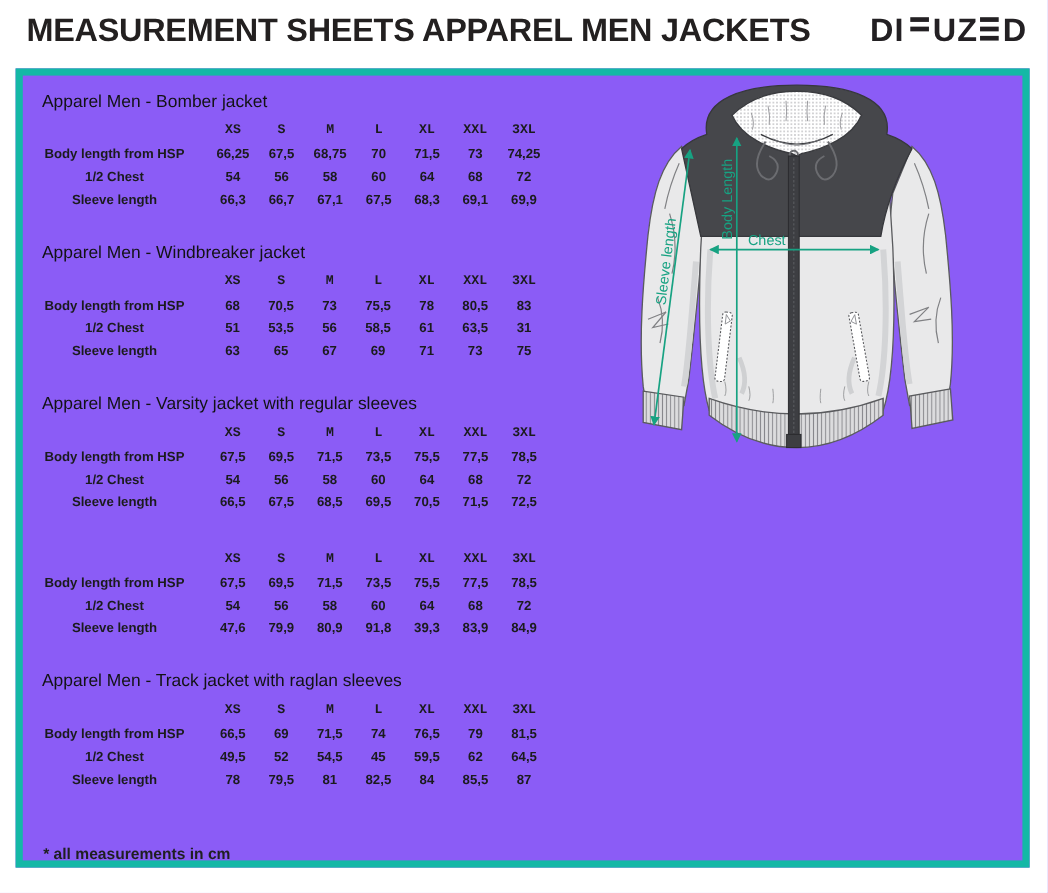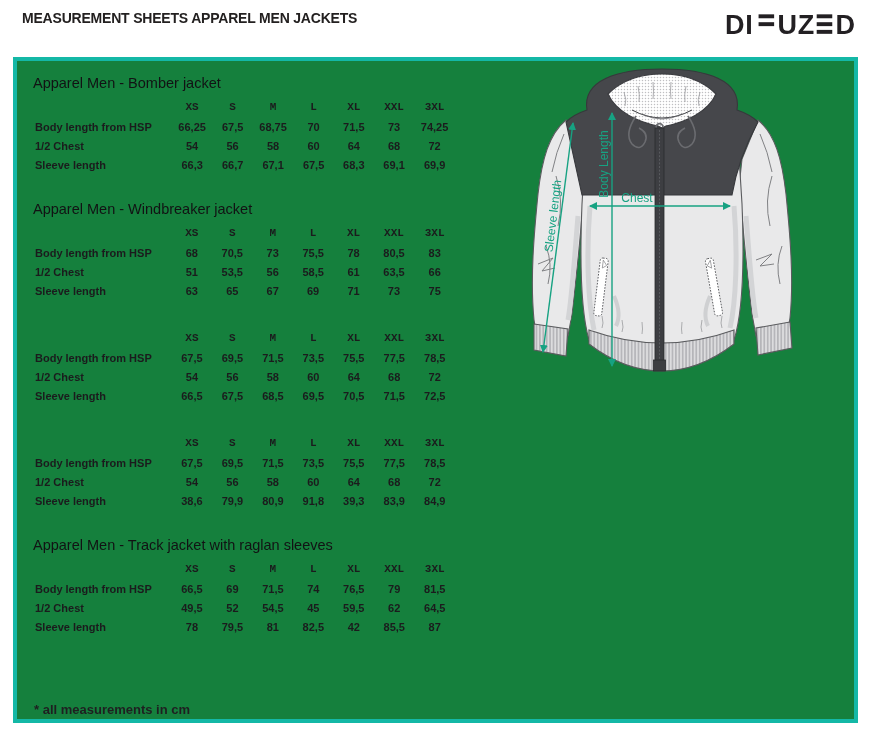--- a/index.html
+++ b/index.html
@@ -8,37 +8,37 @@
     --jdark:#46474B;
     --jlight:#E9E9EA;
     --jline:#5A5B5E;
   }
   *{margin:0;padding:0;box-sizing:border-box;}
   html,body{width:873px;height:744px;background:#fff;overflow:hidden;
     font-family:"Liberation Sans", sans-serif;color:var(--ink);}
   .page{position:relative;width:873px;height:744px;}
 
   
-  .hdr-title{position:absolute;left:22px;top:10px;font-size:14px;font-weight:700;
+  .hdr-title{position:absolute;left:22px;top:10px;font-size:27px;font-weight:700;
     letter-spacing:-0.2px;color:#232020;}
   .hdr-logo{position:absolute;right:17px;top:9px;}
 
   
   .sheet{position:absolute;left:13px;top:57px;width:845px;height:666px;
-    border:4px solid #14b8a6;background:#15803d;}
+    border:6px solid #14b8a6;background:#8b5cf6;}
 
   
   .tables{position:absolute;left:18px;top:14px;width:420px;}
   .mtable{margin-bottom:27px;}
   .ttitle{font-size:14.5px;font-weight:400;color:#121214;margin-bottom:5px;margin-left:-2px;}
   table{border-collapse:collapse;table-layout:fixed;}
   th,td{font-size:11px;font-weight:700;color:#1b1b1d;height:19px;text-align:center;
     padding:0;white-space:nowrap;}
   thead th{height:21px;vertical-align:bottom;padding-bottom:4px;font-family:Liberation Mono, monospace;}
-  .lblcol{width:110px;text-align:left;padding-right:20px;}
+  .lblcol{width:110px;text-align:center;padding-right:20px;}
   .szcol{width:42px;}
 
   .footnote{position:absolute;left:17px;top:641px;font-size:13px;font-weight:700;}
 
   
   .fig{position:absolute;left:477px;top:3px;width:380px;height:330px;}
 </style>
 </head>
 <body>
 
@@ -140,37 +140,38 @@
                 <td class="szcol">83</td>
               </tr>
               <tr>
                 <td class="lblcol">1/2 Chest</td>
                 <td class="szcol">51</td>
                 <td class="szcol">53,5</td>
                 <td class="szcol">56</td>
                 <td class="szcol">58,5</td>
                 <td class="szcol">61</td>
                 <td class="szcol">63,5</td>
-                <td class="szcol">66</td>
+                <td class="szcol">31</td>
               </tr>
               <tr>
                 <td class="lblcol">Sleeve length</td>
                 <td class="szcol">63</td>
                 <td class="szcol">65</td>
                 <td class="szcol">67</td>
                 <td class="szcol">69</td>
                 <td class="szcol">71</td>
                 <td class="szcol">73</td>
                 <td class="szcol">75</td>
               </tr>
             </tbody>
     </table>
   </div>
 
   <div class="mtable">
+    <div class="ttitle">Apparel Men - Varsity jacket with regular sleeves</div>
     <table>
       <thead>
               <tr>
                 <th class="lblcol"></th>
                 <th class="szcol">XS</th>
                 <th class="szcol">S</th>
                 <th class="szcol">M</th>
                 <th class="szcol">L</th>
                 <th class="szcol">XL</th>
                 <th class="szcol">XXL</th>
@@ -242,21 +243,21 @@
                 <td class="szcol">54</td>
                 <td class="szcol">56</td>
                 <td class="szcol">58</td>
                 <td class="szcol">60</td>
                 <td class="szcol">64</td>
                 <td class="szcol">68</td>
                 <td class="szcol">72</td>
               </tr>
               <tr>
                 <td class="lblcol">Sleeve length</td>
-                <td class="szcol">38,6</td>
+                <td class="szcol">47,6</td>
                 <td class="szcol">79,9</td>
                 <td class="szcol">80,9</td>
                 <td class="szcol">91,8</td>
                 <td class="szcol">39,3</td>
                 <td class="szcol">83,9</td>
                 <td class="szcol">84,9</td>
               </tr>
             </tbody>
     </table>
   </div>
@@ -296,21 +297,21 @@
                 <td class="szcol">59,5</td>
                 <td class="szcol">62</td>
                 <td class="szcol">64,5</td>
               </tr>
               <tr>
                 <td class="lblcol">Sleeve length</td>
                 <td class="szcol">78</td>
                 <td class="szcol">79,5</td>
                 <td class="szcol">81</td>
                 <td class="szcol">82,5</td>
-                <td class="szcol">42</td>
+                <td class="szcol">84</td>
                 <td class="szcol">85,5</td>
                 <td class="szcol">87</td>
               </tr>
             </tbody>
     </table>
   </div>
 </div>
 
     <figure class="fig">
       <svg width="380" height="330" viewBox="0 0 380 330">

